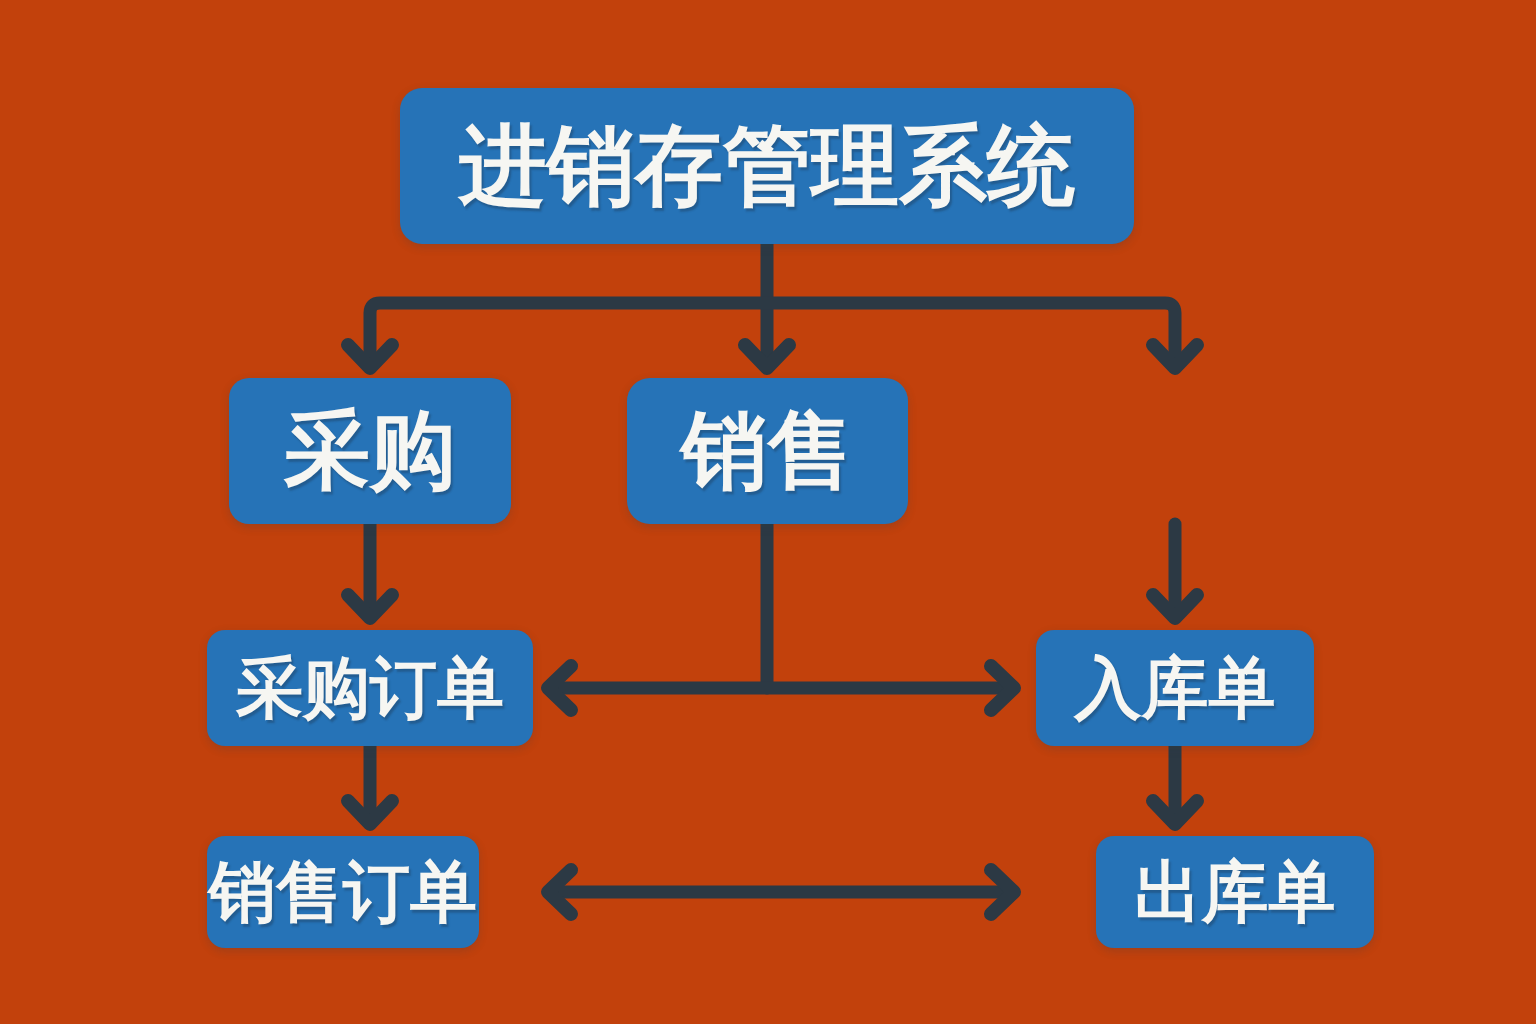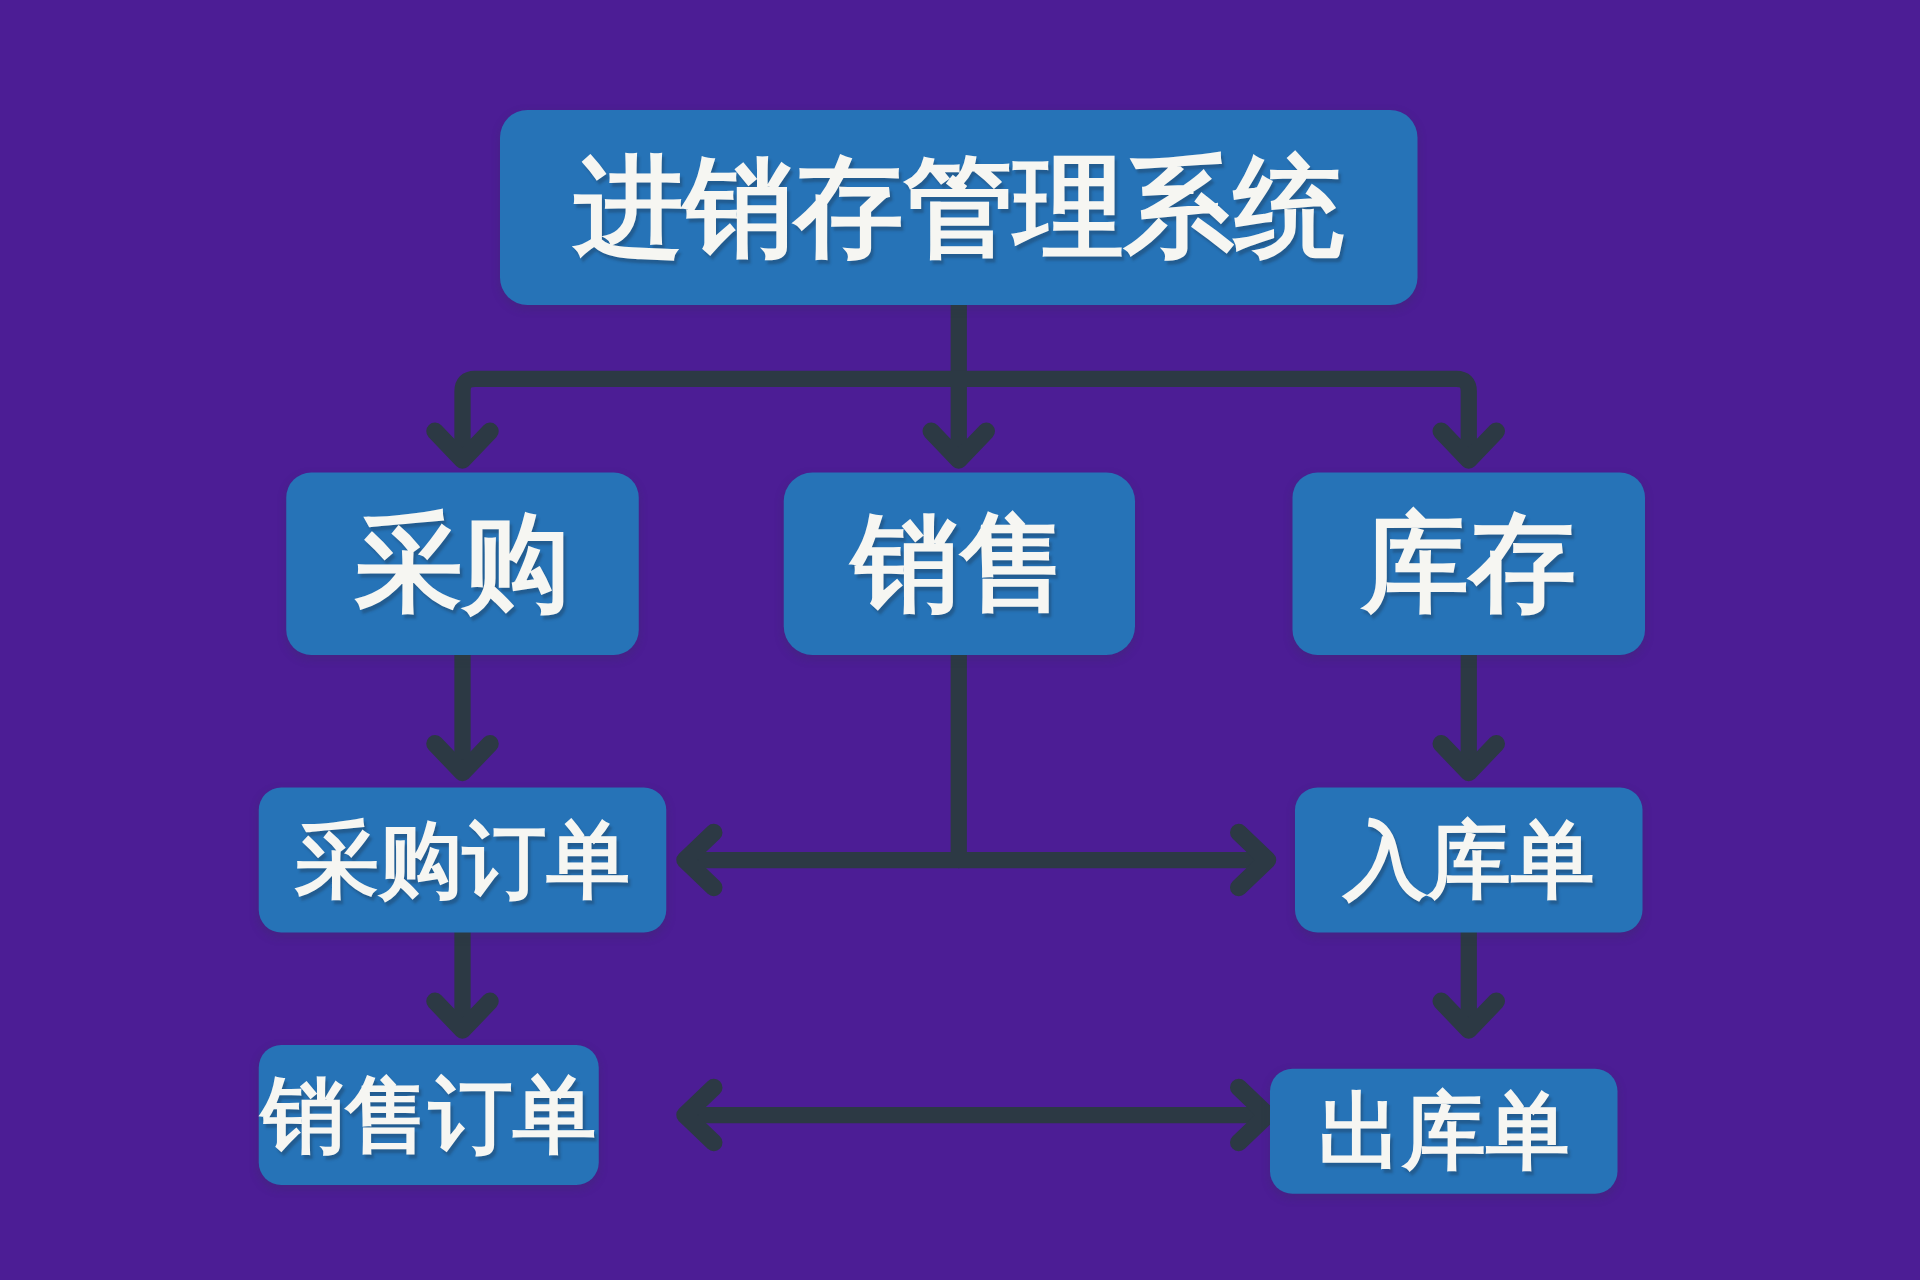--- a/index.html
+++ b/index.html
@@ -5,21 +5,21 @@
   html, body {
     margin: 0;
     padding: 0;
     background: #f0f1f0;
     font-family: "DejaVu Sans", "Liberation Sans", sans-serif;
   }
   .stage {
     position: relative;
     width: 1536px;
     height: 1024px;
-    background: #4c1d95;
+    background: #c2410c;
     overflow: hidden;
   }
   .connectors {
     position: absolute;
     left: 0;
     top: 0;
     width: 1536px;
     height: 1024px;
   }
   .edge-line {
@@ -50,21 +50,21 @@
   }
   .node-root       { left: 400px;  top: 88px;  width: 734px; height: 156px; font-size: 88px; border-radius: 22px; }
   .node-mid        { top: 378px;   height: 146px; font-size: 86px; border-radius: 20px; }
   .node-purchasing { left: 229px;  width: 282px; }
   .node-sales      { left: 627px;  width: 281px; border-radius: 23px; }
   .node-inventory  { left: 1034px; width: 282px; }
   .node-doc        { font-size: 67px; border-radius: 18px; }
   .node-purchase-order { left: 207px;  top: 630px; width: 326px; height: 116px; }
   .node-inbound-order  { left: 1036px; top: 630px; width: 278px; height: 116px; }
   .node-sales-order    { left: 207px;  top: 836px; width: 272px; height: 112px; }
-  .node-outbound-order { left: 1016px; top: 836px; width: 278px; height: 100px; margin-top: 19px; }
+  .node-outbound-order { left: 1096px; top: 836px; width: 278px; height: 112px; }
 </style>
 </head>
 <body>
 
 <div class="stage">
 
   <svg class="connectors" viewBox="0 0 1536 1024" xmlns="http://www.w3.org/2000/svg">
 
     <g>
       <path class="edge-line" d="M767 244 L767 357"></path>
@@ -122,23 +122,20 @@
   </div>
 
   <div class="node node-mid node-purchasing">
     <span>采购</span>
   </div>
 
   <div class="node node-mid node-sales">
     <span>销售</span>
   </div>
 
-  <div class="node node-mid node-inventory">
-    <span>库存</span>
-  </div>
 
   <div class="node node-doc node-purchase-order">
     <span>采购订单</span>
   </div>
 
   <div class="node node-doc node-inbound-order">
     <span>入库单</span>
   </div>
 
   <div class="node node-doc node-sales-order">

